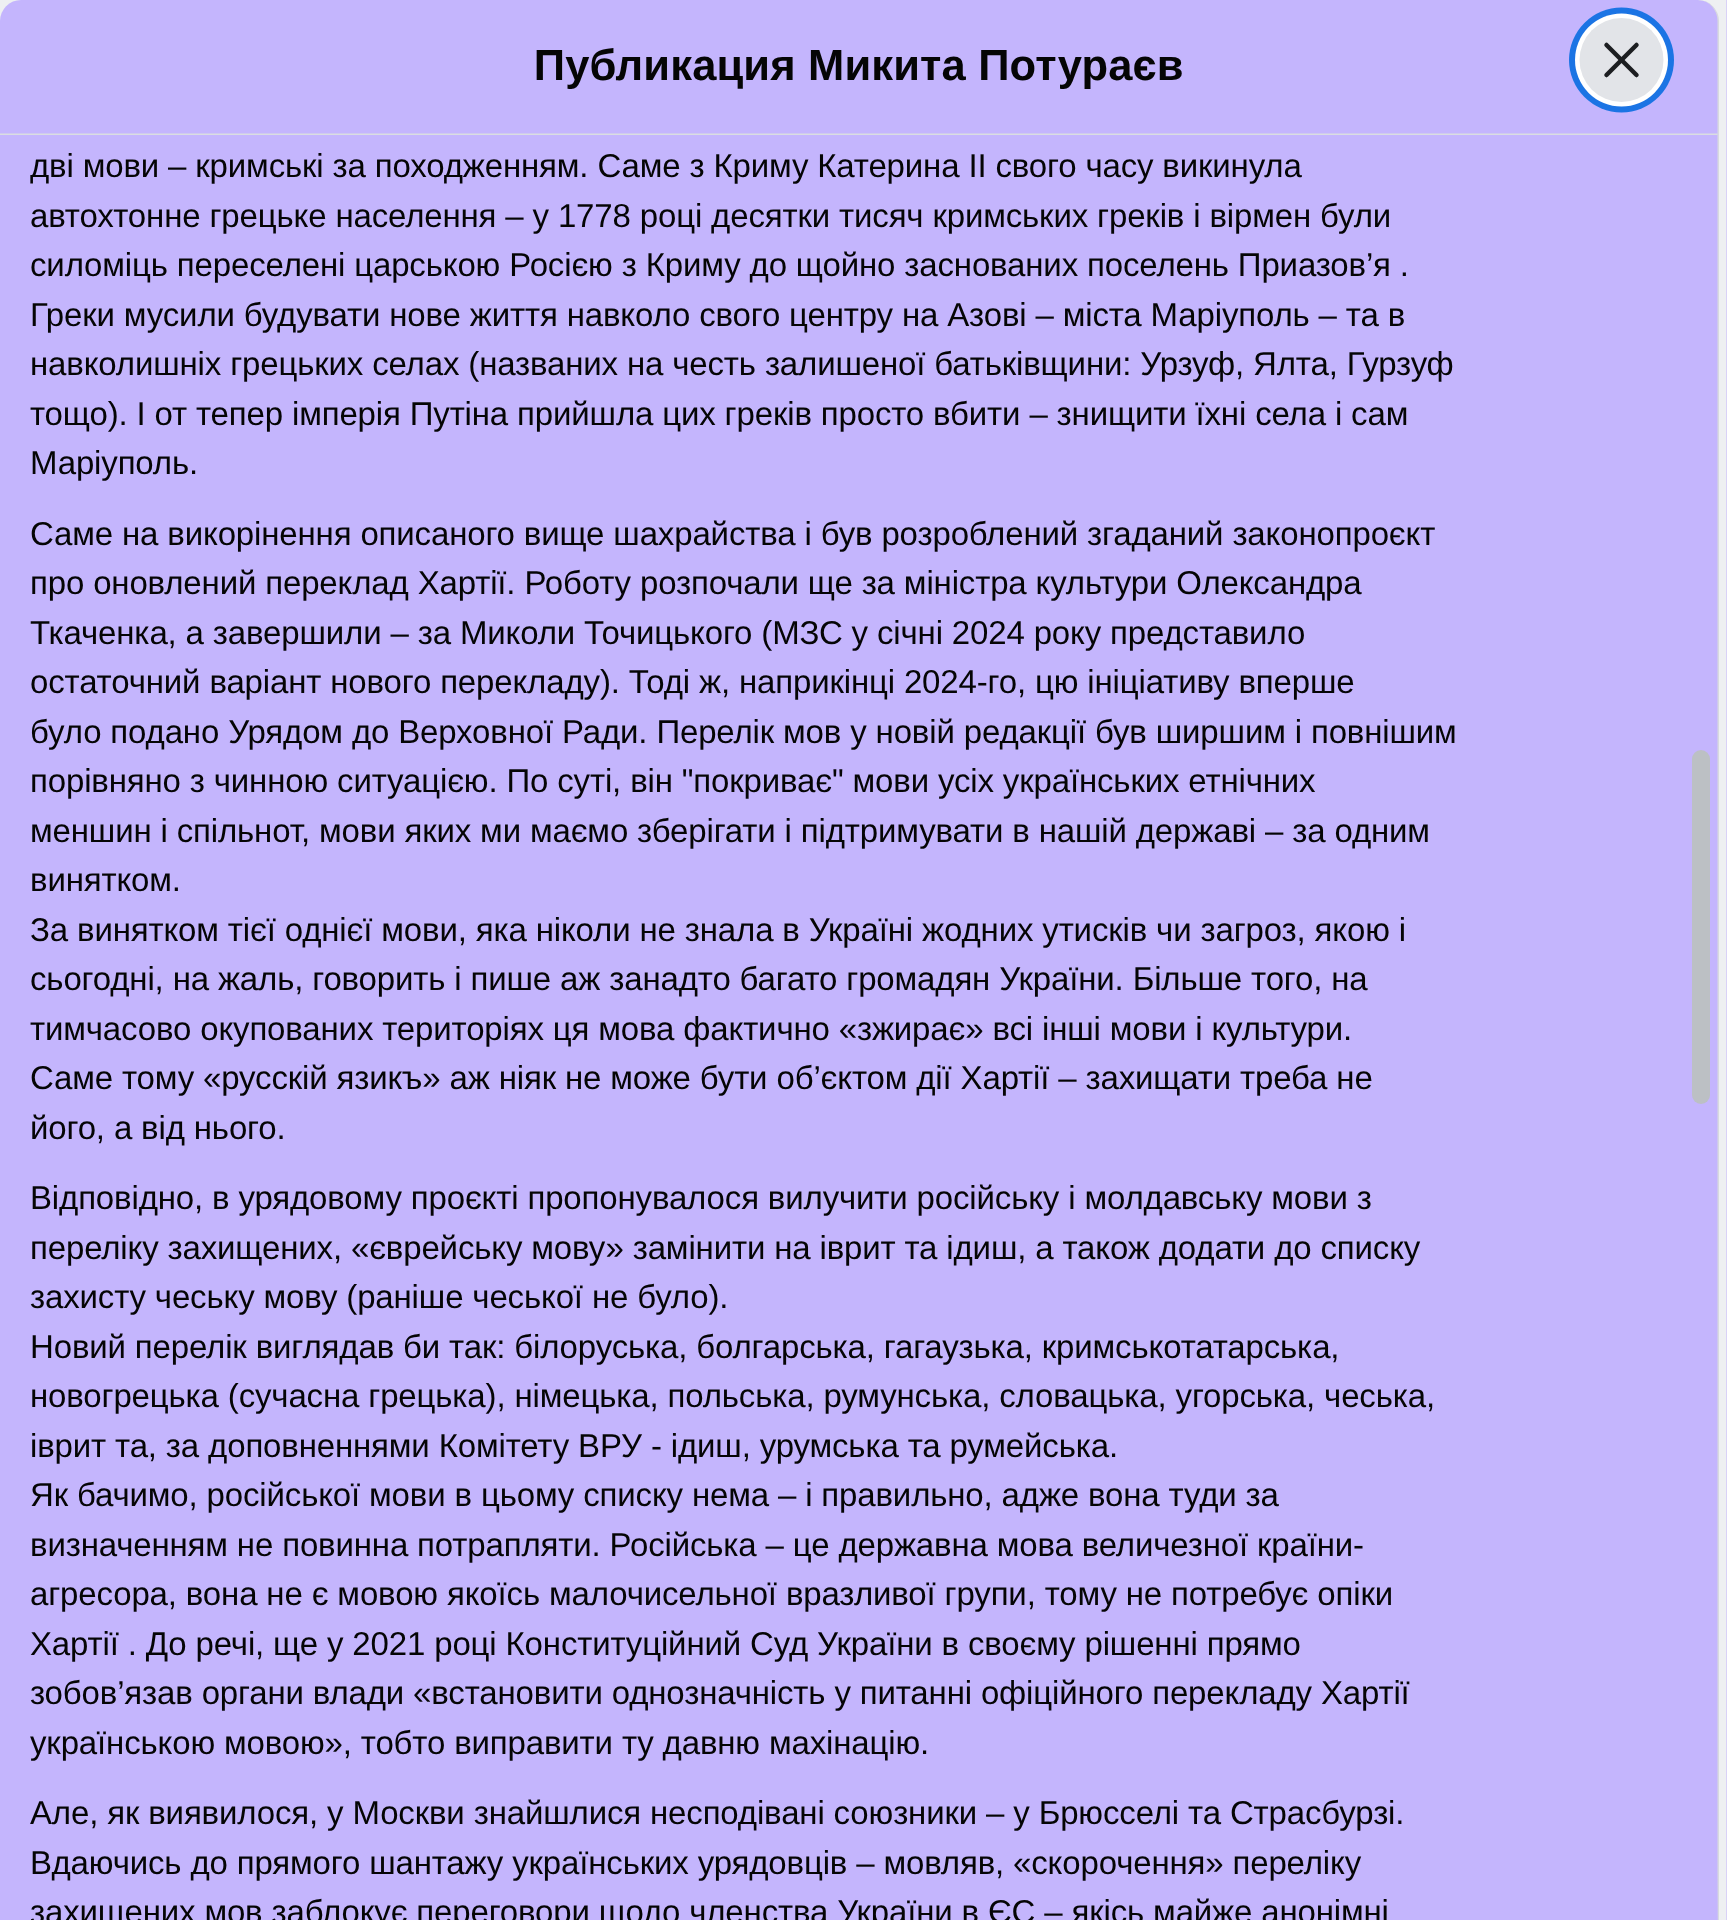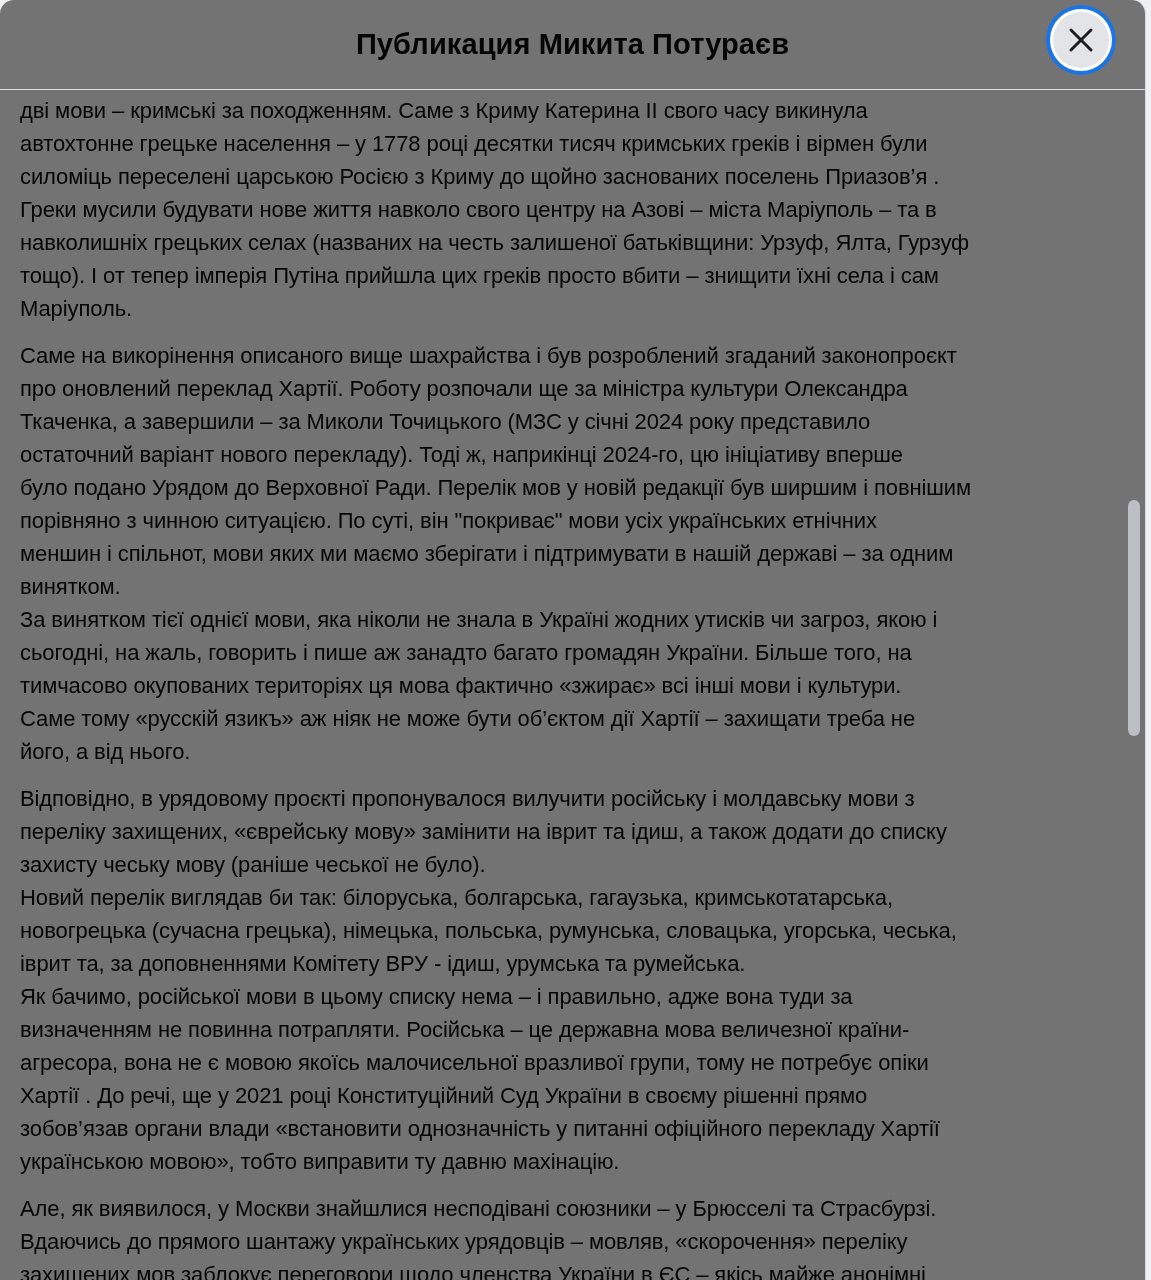--- a/index.html
+++ b/index.html
@@ -13,21 +13,21 @@
     overflow: hidden;
     position: relative;
     font-family: "Liberation Sans", "DejaVu Sans", sans-serif;
   }
   .modal {
     position: absolute;
     left: 0;
     top: 0;
     width: 1146px;
     height: 1280px;
-    background: #737373;
+    background: #c4b5fd;
     border-right: 1px solid #d8dadf;
     border-radius: 14px 14px 0 0;
     box-sizing: border-box;
   }
   .modal-header {
     position: relative;
     height: 89px;
     border-bottom: 1px solid #dadde1;
     display: flex;
     align-items: center;

